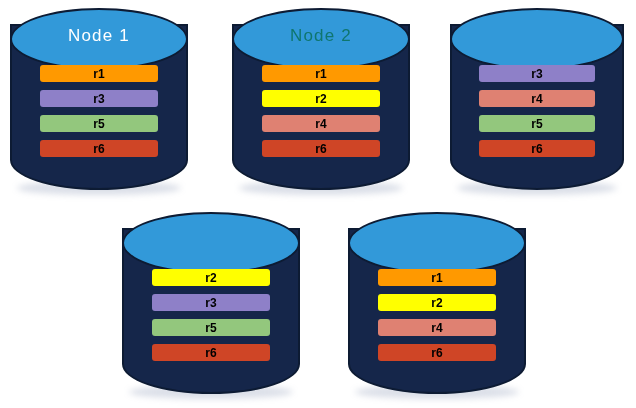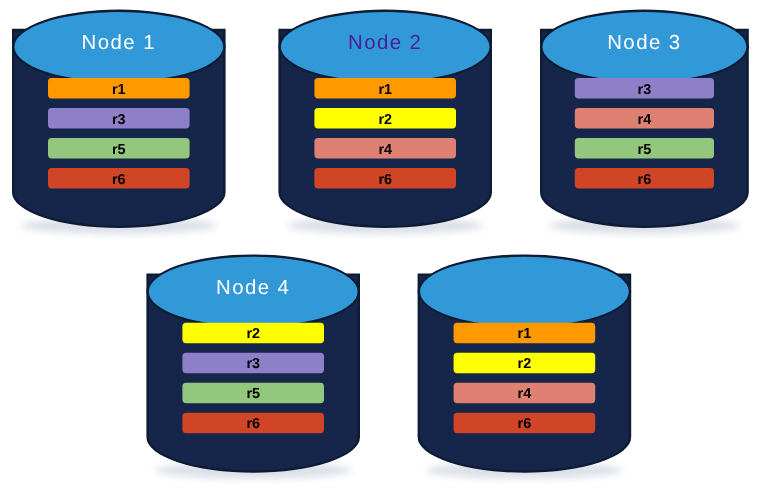--- a/index.html
+++ b/index.html
@@ -105,45 +105,43 @@
         <div class="replica" style="background: rgb(255, 153, 0); color: rgb(0, 0, 0);">r1</div>
         <div class="replica" style="background: rgb(142, 128, 200); color: rgb(0, 0, 0);">r3</div>
         <div class="replica" style="background: rgb(147, 199, 125); color: rgb(0, 0, 0);">r5</div>
         <div class="replica" style="background: rgb(207, 69, 38); color: rgb(0, 0, 0);">r6</div>
       </div>
     </div>
     <div class="node" style="left: 232px; top: 8px; width: 178px; height: 182px;">
       <div class="shadow"></div>
       <div class="body" style="background: rgb(21, 38, 74); border-color: rgb(13, 27, 51);"></div>
       <div class="top" style="background: rgb(50, 153, 217); border-color: rgb(13, 27, 51);"></div>
-      <div class="label" style="color: #4c1d95;">Node  2</div>
+      <div class="label" style="color: #0f766e;">Node  2</div>
       <div class="replicas" style="left: 30px; right: auto; width: 118px; top: 57px; row-gap: 8px;">
         <div class="replica" style="background: rgb(255, 153, 0); color: rgb(0, 0, 0);">r1</div>
         <div class="replica" style="background: rgb(255, 255, 0); color: rgb(0, 0, 0);">r2</div>
         <div class="replica" style="background: rgb(223, 129, 114); color: rgb(0, 0, 0);">r4</div>
         <div class="replica" style="background: rgb(207, 69, 38); color: rgb(0, 0, 0);">r6</div>
       </div>
     </div>
     <div class="node" style="left: 450px; top: 8px; width: 174px; height: 182px;">
       <div class="shadow"></div>
       <div class="body" style="background: rgb(21, 38, 74); border-color: rgb(13, 27, 51);"></div>
       <div class="top" style="background: rgb(50, 153, 217); border-color: rgb(13, 27, 51);"></div>
-      <div class="label" style="color: rgb(255, 255, 255);">Node  3</div>
       <div class="replicas" style="left: 29px; right: auto; width: 116px; top: 57px; row-gap: 8px;">
         <div class="replica" style="background: rgb(142, 128, 200); color: rgb(0, 0, 0);">r3</div>
         <div class="replica" style="background: rgb(223, 129, 114); color: rgb(0, 0, 0);">r4</div>
         <div class="replica" style="background: rgb(147, 199, 125); color: rgb(0, 0, 0);">r5</div>
         <div class="replica" style="background: rgb(207, 69, 38); color: rgb(0, 0, 0);">r6</div>
       </div>
     </div>
     <div class="node" style="left: 122px; top: 212px; width: 178px; height: 182px;">
       <div class="shadow"></div>
       <div class="body" style="background: rgb(21, 38, 74); border-color: rgb(13, 27, 51);"></div>
       <div class="top" style="background: rgb(50, 153, 217); border-color: rgb(13, 27, 51);"></div>
-      <div class="label" style="color: rgb(255, 255, 255);">Node  4</div>
       <div class="replicas" style="left: 30px; right: auto; width: 118px; top: 57px; row-gap: 8px;">
         <div class="replica" style="background: rgb(255, 255, 0); color: rgb(0, 0, 0);">r2</div>
         <div class="replica" style="background: rgb(142, 128, 200); color: rgb(0, 0, 0);">r3</div>
         <div class="replica" style="background: rgb(147, 199, 125); color: rgb(0, 0, 0);">r5</div>
         <div class="replica" style="background: rgb(207, 69, 38); color: rgb(0, 0, 0);">r6</div>
       </div>
     </div>
     <div class="node" style="left: 348px; top: 212px; width: 178px; height: 182px;">
       <div class="shadow"></div>
       <div class="body" style="background: rgb(21, 38, 74); border-color: rgb(13, 27, 51);"></div>

